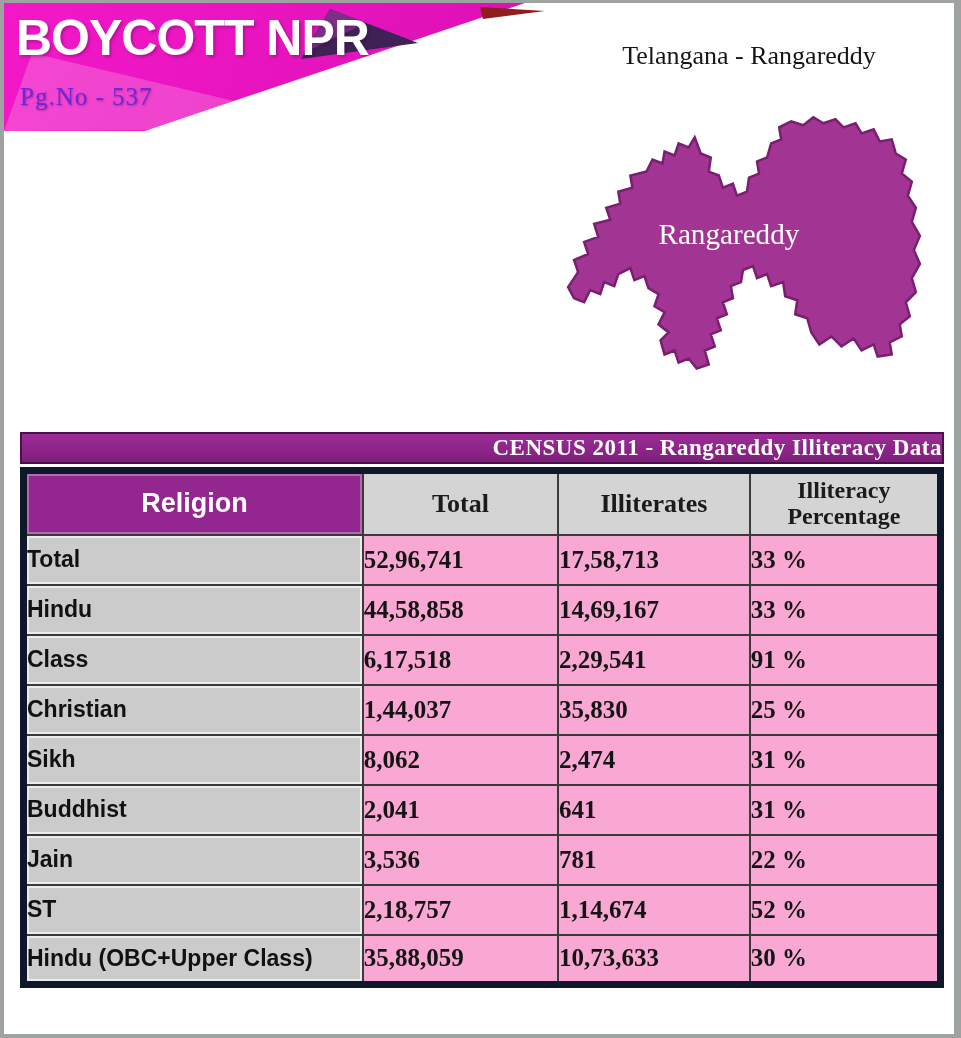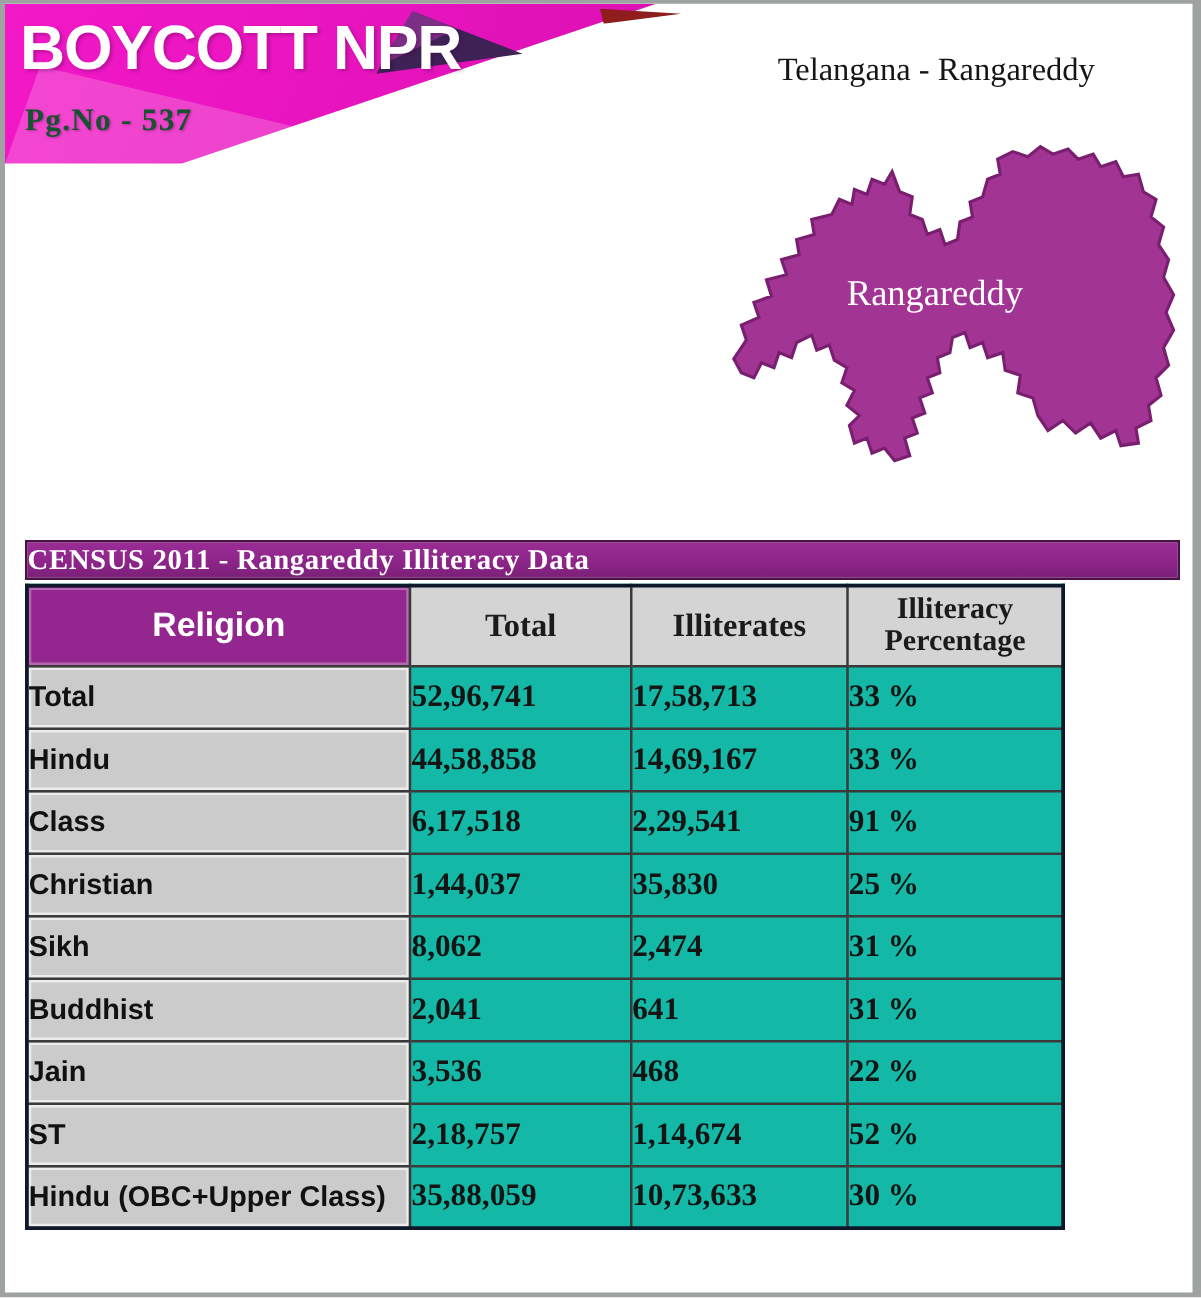--- a/index.html
+++ b/index.html
@@ -11,41 +11,41 @@
   .shape{position:absolute;left:0;top:0;width:100%;height:100%;}
   .shape-main{background:linear-gradient(110deg,#f318c8 0%,#e614bd 55%,#d90fb0 100%);
               clip-path:polygon(0 0,521px 0,141px 128px,0 128px);}
   .shape-red{background:#8f1d1d;clip-path:polygon(476px 4px,541px 8px,479px 16px);}
   .shape-tri-dark{background:#3e2155;clip-path:polygon(326px 6px,414px 40px,297px 56px);}
   .shape-tri-mid{background:#7c2f86;clip-path:polygon(326px 6px,362px 20px,299px 50px);}
   .shape-hl{background:rgba(255,255,255,0.20);clip-path:polygon(28px 50px,348px 126px,0 128px);}
   .banner-title{position:absolute;left:12px;top:6px;color:#fff;
         font-family:"Liberation Sans",sans-serif;font-weight:bold;font-size:50px;
         letter-spacing:-1px;text-shadow:2px 2px 3px rgba(60,0,60,.30);}
-  .page-no{position:absolute;left:16px;top:80px;color:#14532d;font-weight:bold;
+  .page-no{position:absolute;left:16px;top:80px;color:#6d28d9;font-weight:normal;
         font-size:25px;letter-spacing:1px;text-shadow:1px 1px 2px rgba(60,0,60,.35);}
   
   .region-label{position:absolute;left:600px;top:22px;width:290px;text-align:center;
         font-size:26px;color:#151515;margin-top:16px;}
   
   .headline{position:absolute;left:30px;top:128px;width:540px;text-align:center;
         white-space:pre-line;font-weight:bold;font-size:41px;line-height:1.36;
         color:#cc12be;letter-spacing:.5px;
         text-shadow:1px 1px 0 #8a0a7e, -1px -1px 0 rgba(138,10,126,.55);}
   
-  .map-wrap{position:absolute;left:575px;top:108px;width:382px;height:292px;}
+  .map-wrap{position:absolute;left:556px;top:108px;width:382px;height:292px;}
   
   .census-title{position:absolute;left:16px;top:429px;width:924px;height:32px;
         box-sizing:border-box;border:2px solid #4c0f49;
         background:linear-gradient(#9a2d96 0%,#8d2589 55%,#7c2079 100%);
-        color:#fff;font-weight:bold;font-size:23px;text-align:left;line-height:27px;
+        color:#fff;font-weight:bold;font-size:23px;text-align:right;line-height:27px;
         letter-spacing:.5px;}
-  table.census{position:absolute;left:16px;top:464px;width:832px;
+  table.census{position:absolute;left:16px;top:464px;width:924px;
         border-collapse:collapse;table-layout:fixed;
-        border:3px solid #0f172a;background:#14b8a6;}
+        border:7px solid #0f172a;background:#f9a8d4;}
   table.census td,table.census th{border:2px solid #3a3a3a;box-sizing:border-box;padding:0;}
   tr.hdr{height:64px;}
   tr.row{height:50px;}
   th.rel-hdr{background:#93278f;color:#fff;font-family:"Liberation Sans",sans-serif;
         font-size:27px;font-weight:bold;box-shadow:inset 0 0 0 2px rgba(255,255,255,.30);}
   th.col-hdr{background:#d4d4d4;color:#1b1b1b;font-size:26px;font-weight:bold;}
   th.col-hdr.wrap{font-size:24px;line-height:1.08;}
   td.rel{background:#cbcbcb;box-shadow:inset 0 0 0 2px #ececec;
         font-family:"Liberation Sans",sans-serif;font-weight:bold;font-size:23px;
         color:#111;padding-left:36px;}
@@ -134,21 +134,21 @@
     </tr>
     <tr class="row">
       <td class="rel">Buddhist</td>
       <td class="num">2,041</td>
       <td class="num">641</td>
       <td class="num">31 %</td>
     </tr>
     <tr class="row">
       <td class="rel">Jain</td>
       <td class="num">3,536</td>
-      <td class="num">468</td>
+      <td class="num">781</td>
       <td class="num">22 %</td>
     </tr>
     <tr class="row">
       <td class="rel">ST</td>
       <td class="num">2,18,757</td>
       <td class="num">1,14,674</td>
       <td class="num">52 %</td>
     </tr>
     <tr class="row">
       <td class="rel">Hindu (OBC+Upper Class)</td>

